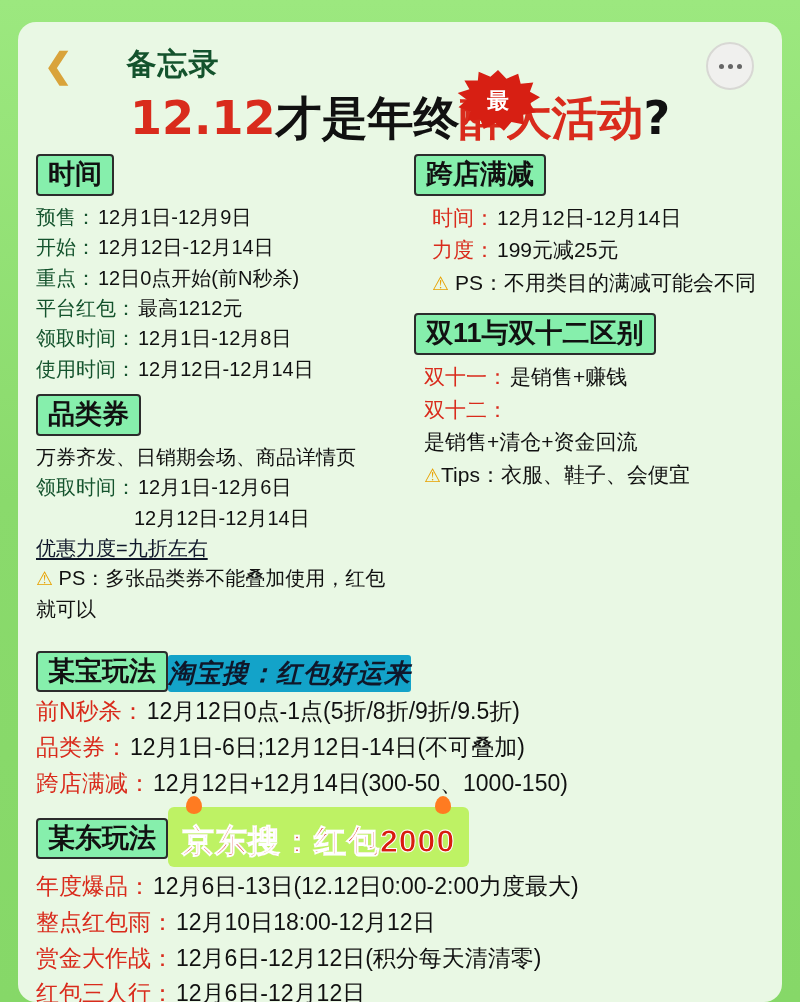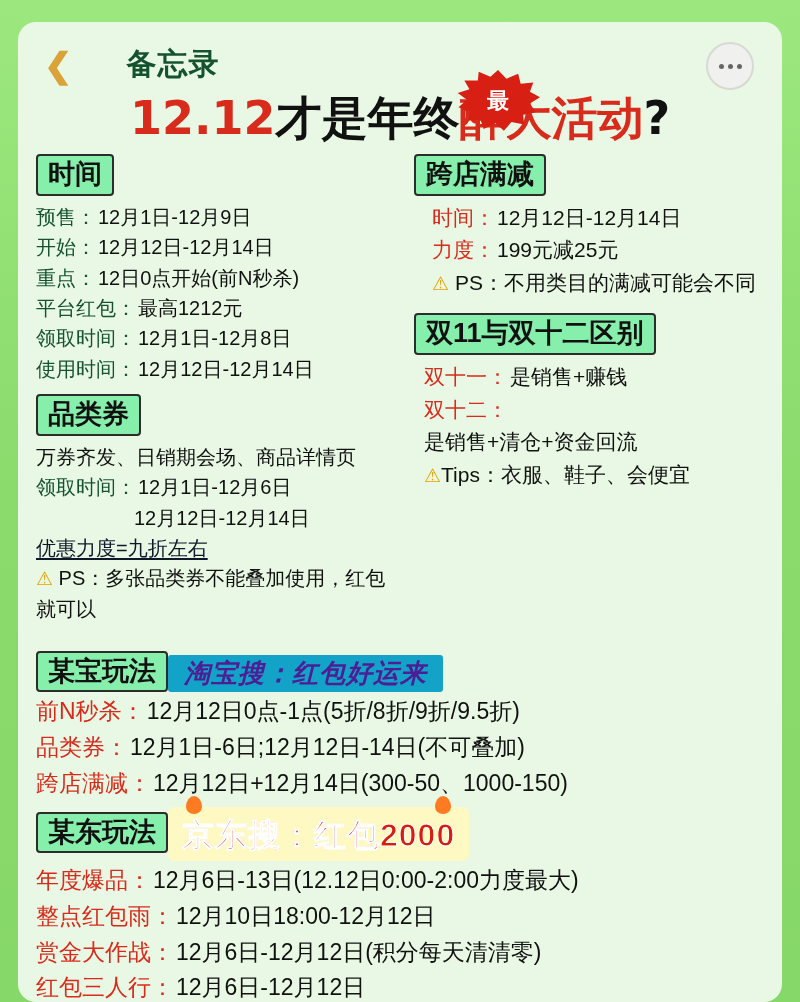--- a/index.html
+++ b/index.html
@@ -165,41 +165,41 @@
   .rrow { font-size: 21px; line-height: 1.55; }
   .rrow .k { color: #d92b1c; text-align: right; }
 
   
   .stamp-row {
     display: flex;
     align-items: flex-end;
   }
   .stamp-blue {
     background: #13a3c9;
-    color: #4c1d95;
+    color: #0f172a;
     font-size: 26px;
     font-weight: bold;
     font-style: italic;
-    padding: 2px 16px;
+    padding: 2px 0;
     border-radius: 3px;
     letter-spacing: 1px;
     line-height: 1.3;
     position: relative;
     top: -2px;
     margin-top: 14px;
   }
   .stamp-fire {
     position: relative;
     display: inline-block;
     color: #d81d0f;
     font-size: 32px;
     font-weight: bold;
     letter-spacing: 1px;
-    background: #fef9c3;
-    padding: 7px 14px 3px 14px;
+    background: #bef264;
+    padding: 13px 14px 3px 14px;
     border-radius: 6px;
     -webkit-text-stroke: 1px #fff;
     top: -2px;
   }
   .stamp-fire::before, .stamp-fire::after {
     content: "";
     position: absolute;
     top: -11px;
     width: 16px; height: 18px;
     background: #ff7b21;

